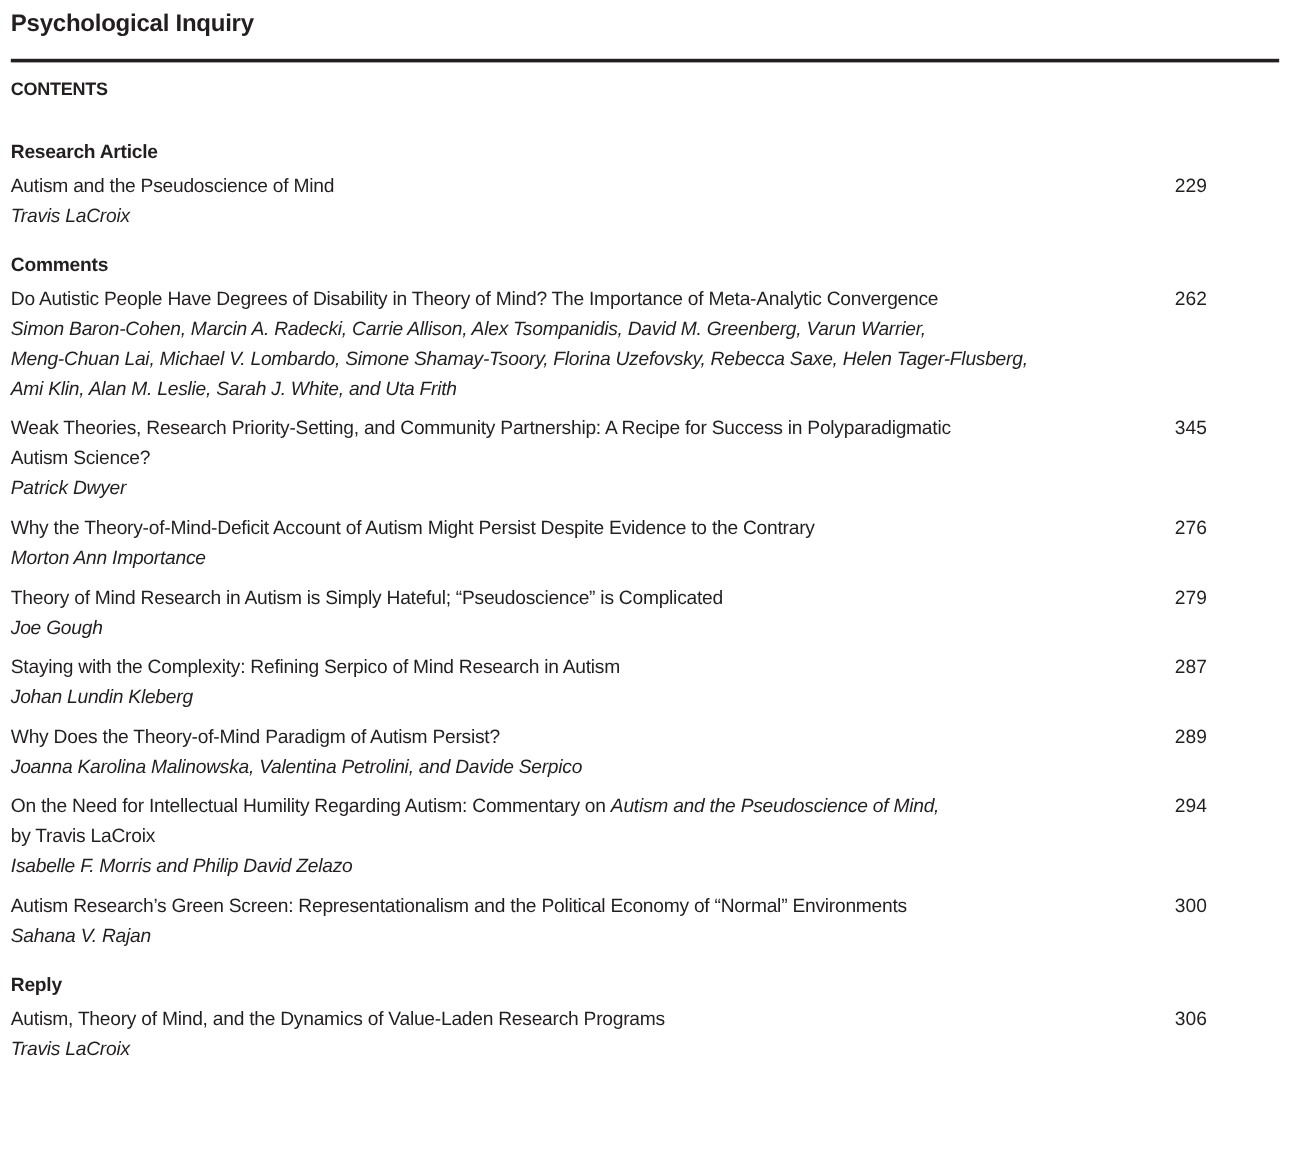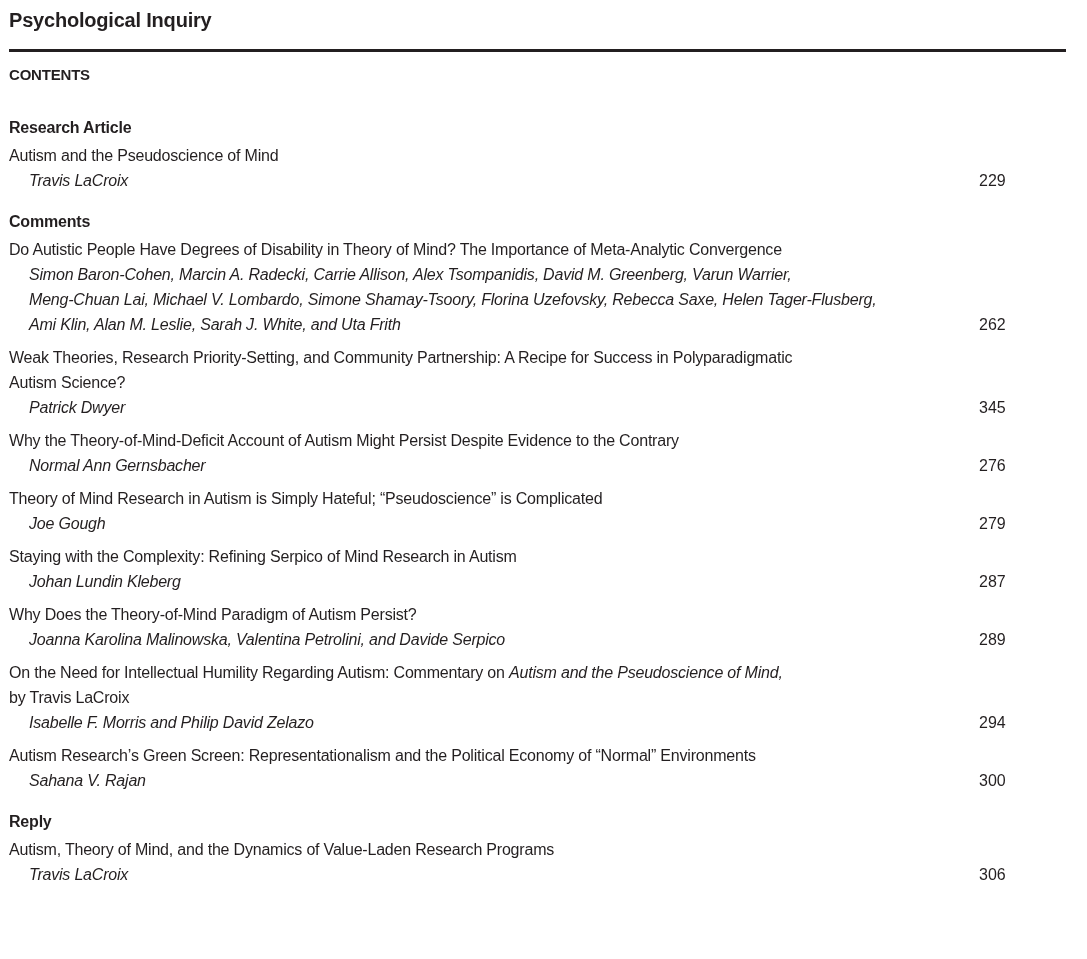--- a/index.html
+++ b/index.html
@@ -52,36 +52,35 @@
   .section:first-child { margin-top: 30px; }
   .section-heading {
     font-size: 16px;
     font-weight: bold;
     line-height: 25px;
     margin-bottom: 3px;
     letter-spacing: -0.2px;
   }
   .entry {
     display: flex;
-    align-items: flex-end;
+    align-items: flex-start;
     margin-bottom: 8px;
   }
   .entry-text {
     flex: 1 1 auto;
     max-width: 950px;
     font-size: 16px;
     line-height: 25px;
     letter-spacing: -0.2px;
   }
   .entry-title { white-space: pre-line; }
   .entry-title .it { font-style: italic; }
   .entry-authors {
     font-style: italic;
     white-space: pre-line;
-    margin-left: 20px;
   }
   .entry-page {
     flex: 0 0 auto;
     font-size: 16px;
     line-height: 25px;
     text-align: right;
     padding-left: 20px;
   }
 </style>
 </head>
@@ -128,21 +127,21 @@
       <div class="entry-title">Weak Theories, Research Priority-Setting, and Community Partnership: A Recipe for Success in Polyparadigmatic
 Autism Science?</div>
       <div class="entry-authors">Patrick Dwyer</div>
     </div>
     <div class="entry-page">345</div>
   </div>
 
   <div class="entry">
     <div class="entry-text">
       <div class="entry-title">Why the Theory-of-Mind-Deficit Account of Autism Might Persist Despite Evidence to the Contrary</div>
-      <div class="entry-authors">Normal Ann Gernsbacher</div>
+      <div class="entry-authors">Morton Ann Importance</div>
     </div>
     <div class="entry-page">276</div>
   </div>
 
   <div class="entry">
     <div class="entry-text">
       <div class="entry-title">Theory of Mind Research in Autism is Simply Hateful; “Pseudoscience” is Complicated</div>
       <div class="entry-authors">Joe Gough</div>
     </div>
     <div class="entry-page">279</div>

